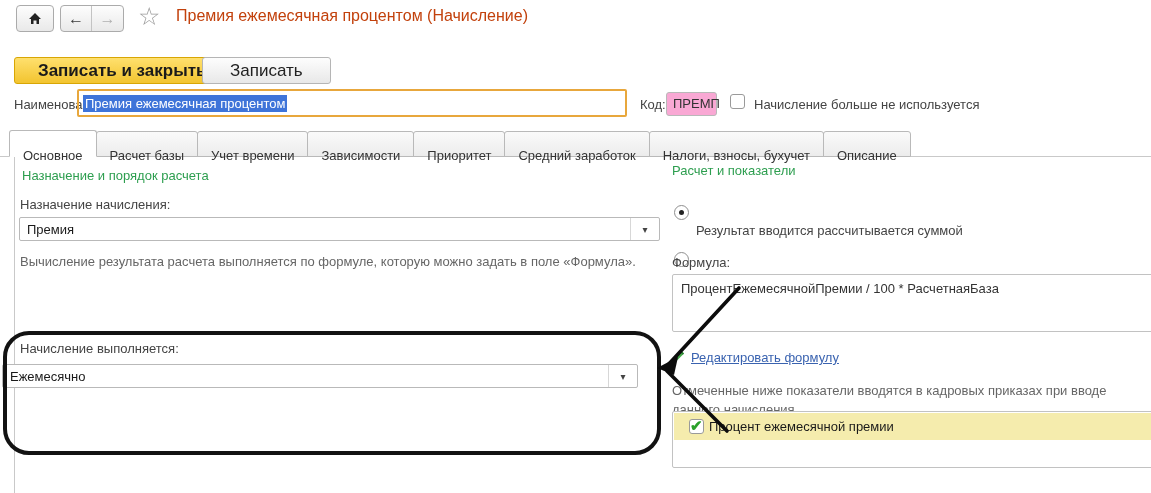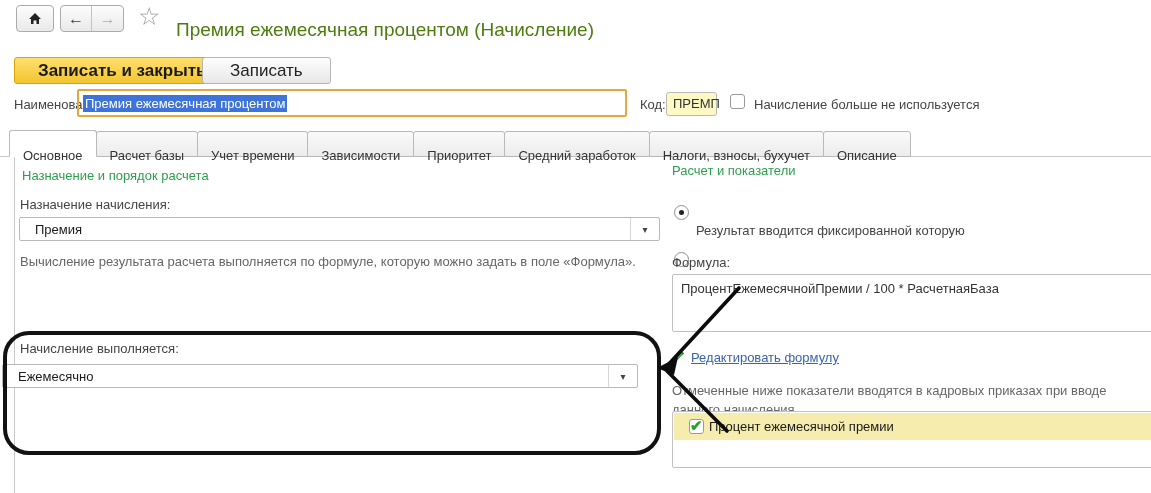--- a/index.html
+++ b/index.html
@@ -10,54 +10,54 @@
 
   
   .tool-btn{display:flex;align-items:center;justify-content:center;height:27px;
     background:linear-gradient(#fdfdfd,#e9e9e9);border:1px solid #ababab;border-radius:4px;cursor:pointer;}
   .nav-group{display:flex;height:27px;border:1px solid #ababab;border-radius:4px;
     background:linear-gradient(#fdfdfd,#e9e9e9);overflow:hidden;}
   .nav-half{width:31px;display:flex;align-items:center;justify-content:center;font-size:16px;font-weight:bold;}
   .nav-back{color:#3a3a3a;border-right:1px solid #c3c3c3;}
   .nav-fwd{color:#b0b0b0;}
   .star{font-size:25px;color:#9d9d9d;line-height:26px;cursor:pointer;}
-  .win-title{font-size:19px;color:#4d7c0f;white-space:nowrap;margin-top:12px;}
+  .win-title{font-size:16px;color:#c2410c;white-space:nowrap;}
 
   
   .btn{height:27px;display:inline-flex;align-items:center;justify-content:center;
        border-radius:3px;cursor:pointer;font-size:17px;}
   .btn-primary{background:linear-gradient(#ffe06e,#f2c42f);border:1px solid #d8a604;
        font-weight:bold;color:#1a1a1a;padding:0 23px;}
   .btn-normal{background:linear-gradient(#fdfdfd,#e8e8e8);border:1px solid #b5b5b5;padding:0 27px;color:#222;}
 
   .lbl{color:#444;white-space:nowrap;}
   .hint{color:#666;}
   .green-h{color:#2d9e4f;white-space:nowrap;}
   .link{color:#3a63b0;text-decoration:underline;cursor:pointer;white-space:nowrap;}
   .blue-note{color:#3a63b0;line-height:19px;}
 
-  .field{background:#fef9c3;border:1px solid #b9b9b9;border-radius:3px;}
+  .field{background:#f9a8d4;border:1px solid #b9b9b9;border-radius:3px;}
   .name-input{border:2px solid #e8a73c;border-radius:2px;display:flex;align-items:center;padding-left:4px;}
   .sel-text{background:#3e74d9;color:#fff;padding:1px 2px;white-space:nowrap;}
 
   .checkbox{width:15px;height:15px;background:#fff;border:1px solid #9a9a9a;border-radius:3px;position:relative;cursor:pointer;}
   .checkbox .tick{position:absolute;left:0px;top:-3px;font-size:15px;font-weight:bold;color:#2ba12b;}
 
   
   .tabstrip{position:absolute;left:10px;top:130px;display:flex;align-items:flex-end;z-index:2;}
   .tab{height:26px;line-height:24px;padding:12px 13px;background:linear-gradient(#fafafa,#ececec);
        border:1px solid #b9b9b9;border-radius:3px 3px 0 0;margin-left:-1px;cursor:pointer;
        white-space:nowrap;color:#333;}
   .tab.active{background:#fff;border-bottom:1px solid #fff;height:27px;line-height:25px;z-index:3;}
   .strip-line{position:absolute;left:0;top:156px;width:1151px;height:1px;background:#c9c9c9;}
   .panel-edge{position:absolute;left:14px;top:156px;width:1px;height:337px;background:#c9c9c9;}
 
   
   .combo{position:absolute;height:24px;background:#fff;border:1px solid #b9b9b9;border-radius:2px;
-         display:flex;align-items:center;cursor:pointer;padding-left:8px;}
+         display:flex;align-items:center;cursor:pointer;}
   .combo-val{flex:1;padding-left:7px;color:#1a1a1a;white-space:nowrap;overflow:hidden;}
   .combo-btn{width:29px;align-self:stretch;border-left:1px solid #d7d7d7;display:flex;
          align-items:center;justify-content:center;color:#444;font-size:10px;cursor:pointer;}
 
   
   .radio{width:15px;height:15px;border:1px solid #8f8f8f;border-radius:50%;background:#fff;position:relative;cursor:pointer;}
   .radio.on::after{content:"";position:absolute;left:4px;top:4px;width:5px;height:5px;border-radius:50%;background:#222;}
 
   .textbox{position:absolute;background:#fff;border:1px solid #c2c2c2;border-radius:2px;}
   .textbox .tb-text{padding:6px 8px;color:#333;white-space:nowrap;}
@@ -135,21 +135,21 @@
     <div class="combo-val">Ежемесячно</div>
     <div class="combo-btn">
       <span>▾</span>
     </div>
   </div>
 
   <div class="abs green-h" style="left:672px;top:163px;">Расчет и показатели</div>
 
   <div class="abs radio on" style="left:674px;top:190px;"></div>
   <div class="abs radio" style="left:674px;top:222px;"></div>
-  <div class="abs lbl" style="left:696px;top:223px;">Результат вводится фиксированной которую</div>
+  <div class="abs lbl" style="left:696px;top:223px;">Результат вводится рассчитывается суммой</div>
 
   <div class="abs lbl" style="left:672px;top:255px;">Формула:</div>
   <div class="textbox" style="left:672px;top:274px;width:500px;height:58px;">
     <div class="tb-text">ПроцентЕжемесячнойПремии / 100 * РасчетнаяБаза</div>
   </div>
 
   <span class="abs icon16" style="left:670px;top:349px;">
     <svg viewBox="0 0 16 16" width="16" height="16">
       <path d="M1 15 L3 10.5 L11.5 2 L14 4.5 L5.5 13 Z" fill="#45a949"></path>
       <path d="M11.5 2 L14 4.5 L12.8 5.7 L10.3 3.2 Z" fill="#2e7d32"></path>

